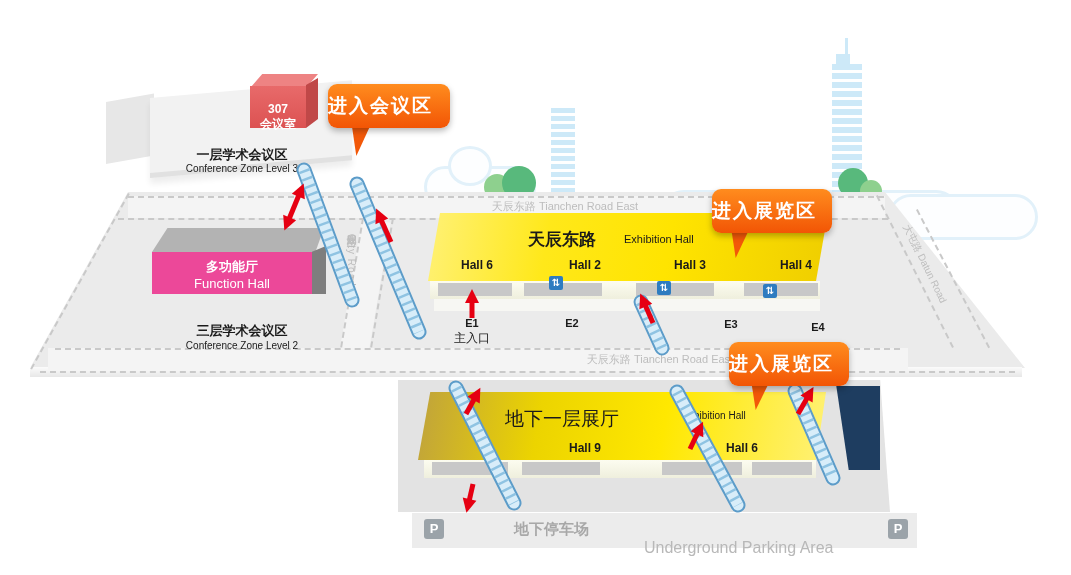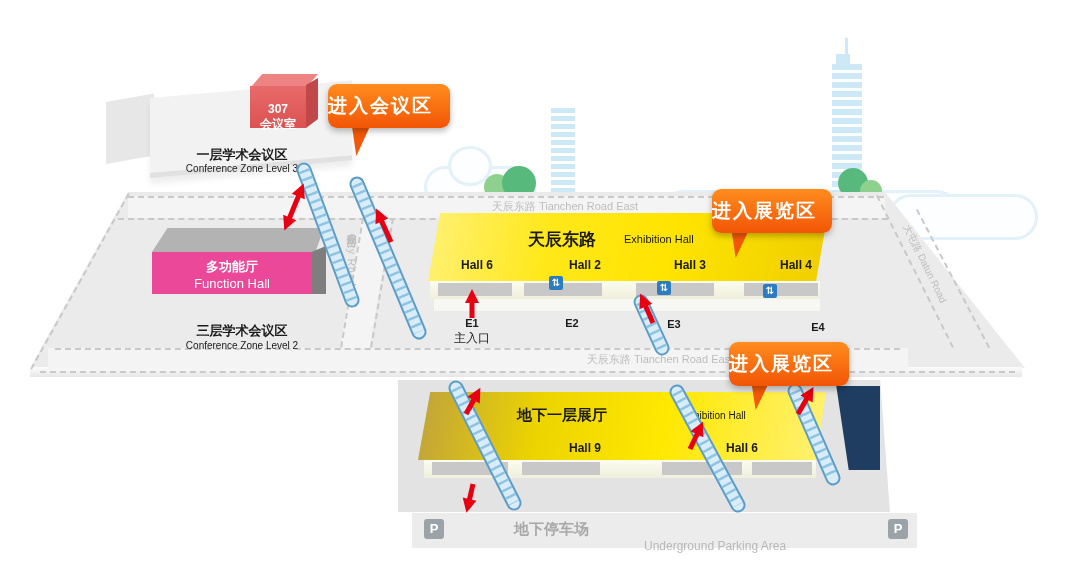--- a/index.html
+++ b/index.html
@@ -111,45 +111,45 @@
   <div class="halltxt" style="left:660px;top:258px">Hall 3</div>
   <div class="halltxt" style="left:766px;top:258px">Hall 4</div>
 
   <div class="esc-icon" style="left:549px;top:276px">⇅</div>
   <div class="esc-icon" style="left:657px;top:281px">⇅</div>
   <div class="esc-icon" style="left:763px;top:284px">⇅</div>
 
   <div class="enttxt" style="left:452px;top:317px">E1</div>
   <div class="abs ctr" style="left:444px;top:330px;width:56px;font-size:12px;font-weight:normal">主入口</div>
   <div class="enttxt" style="left:552px;top:317px">E2</div>
-  <div class="enttxt" style="left:654px;top:318px">E3</div>
+  <div class="enttxt" style="left:711px;top:318px">E3</div>
   <div class="enttxt" style="left:798px;top:321px">E4</div>
 
   <div class="abs" style="left:398px;top:380px;width:492px;height:132px;background:#e3e3e3;clip-path:polygon(0 0,98% 0,100% 100%,0 100%)"></div>
 
   <div class="abs" style="left:418px;top:392px;width:408px;height:68px;clip-path:polygon(3% 0,100% 0,97.5% 100%,0 100%);
               background:linear-gradient(100deg,#bfa23d 0%,#ecd400 30%,#ffe800 60%,#fff176 100%)"></div>
   <div class="abs" style="left:424px;top:460px;width:392px;height:18px;background:linear-gradient(#fcfcf0,#efefdd)">
     <div class="abs" style="left:8px;top:2px;width:76px;height:13px;background:#c8c8c8"></div>
     <div class="abs" style="left:98px;top:2px;width:78px;height:13px;background:#c8c8c8"></div>
     <div class="abs" style="left:238px;top:2px;width:80px;height:13px;background:#c8c8c8"></div>
     <div class="abs" style="left:328px;top:2px;width:60px;height:13px;background:#c8c8c8"></div>
   </div>
   <div class="abs" style="left:834px;top:386px;width:46px;height:84px;background:#1e3d60;clip-path:polygon(5% 0,100% 0,100% 100%,32% 100%)"></div>
 
-  <div class="abs ctr" style="left:498px;top:406px;width:128px;font-size:15px;font-weight:bold">地下一层展厅</div>
+  <div class="abs ctr" style="left:498px;top:406px;width:128px;font-size:19px;font-weight:normal">地下一层展厅</div>
   <div class="abs ctr" style="left:666px;top:410px;width:96px;font-size:10px">Exhibition Hall</div>
   <div class="halltxt" style="left:555px;top:441px">Hall 9</div>
   <div class="halltxt" style="left:712px;top:441px">Hall 6</div>
 
   <div class="abs" style="left:412px;top:513px;width:505px;height:35px;background:#ececec"></div>
   <div class="picon" style="left:424px;top:519px">P</div>
   <div class="picon" style="left:888px;top:519px">P</div>
   <div class="abs" style="left:514px;top:520px;font-size:15px;font-weight:bold;color:#a8a8a8">地下停车场</div>
-  <div class="abs" style="left:644px;top:539px;font-size:12px;color:#b8b8b8">Underground Parking Area</div>
+  <div class="abs" style="left:644px;top:539px;font-size:16px;color:#b8b8b8">Underground Parking Area</div>
 
   <svg class="overlay" width="1071" height="575" viewBox="0 0 1071 575">
     <defs>
       <marker id="ah" markerUnits="userSpaceOnUse" markerWidth="16" markerHeight="16" refX="8" refY="8" orient="auto-start-reverse">
         <path d="M1,1 L15,8 L1,15 Z" fill="#e60012"></path>
       </marker>
     </defs>
 
     <g>
       <line x1="304" y1="170" x2="352" y2="300" stroke="#5c9cc9" stroke-width="15" stroke-linecap="round"></line>

